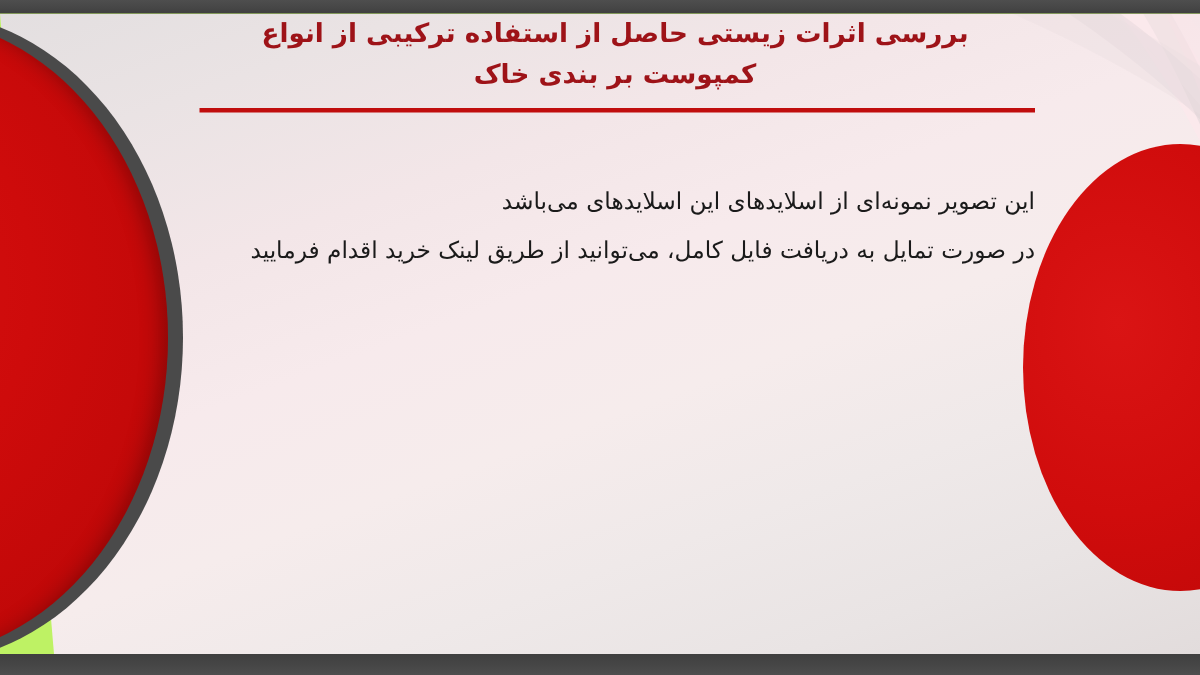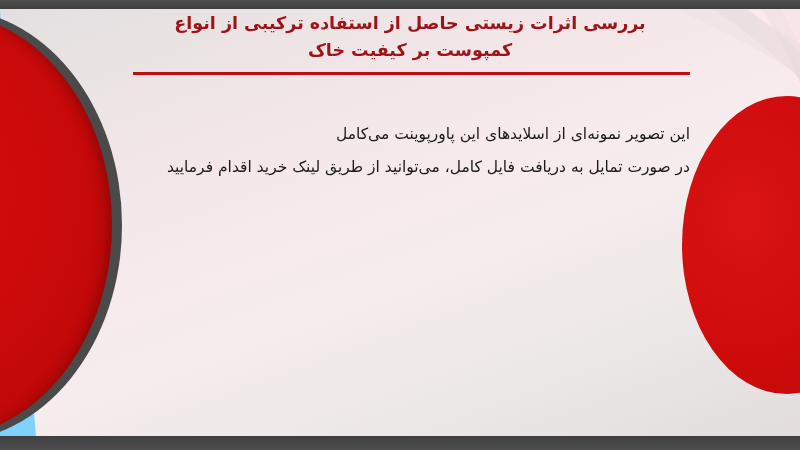--- a/index.html
+++ b/index.html
@@ -10,21 +10,21 @@
   }
   body {
     font-family: "DejaVu Sans", sans-serif;
   }
 
   .slide {
     position: relative;
     width: 800px;
     height: 450px;
     overflow: hidden;
-    background: #7dd3fc;
+    background: #bef264;
   }
 
   
   .bar-top {
     position: absolute;
     left: 0; top: 0;
     width: 800px; height: 9px;
     background: linear-gradient(180deg, #4e4e4e 0%, #464646 60%, #3f3f3f 100%);
     z-index: 40;
   }
@@ -193,25 +193,25 @@
   </div>
 
   <div class="right-ellipse"></div>
 
   <div class="left-ellipse-ring"></div>
   <div class="left-ellipse"></div>
   <div class="left-ellipse-shade"></div>
 
   <div class="title-block">
     <p class="title-text">بررسی اثرات زیستی حاصل از استفاده ترکیبی از انواع</p>
-    <p class="title-text">کمپوست بر کیفیت خاک</p>
+    <p class="title-text">کمپوست بر بندی خاک</p>
   </div>
   <div class="title-rule"></div>
 
   <div class="body-block">
-    <p class="body-line">این تصویر نمونه‌ای از اسلایدهای این پاورپوینت می‌کامل</p>
+    <p class="body-line">این تصویر نمونه‌ای از اسلایدهای این اسلایدهای می‌باشد</p>
     <p class="body-line">در صورت تمایل به دریافت فایل کامل، می‌توانید از طریق لینک خرید اقدام فرمایید</p>
   </div>
 
   <div class="bar-top"></div>
   <div class="bar-bottom"></div>
 
 </div>
 
 </body></html>

